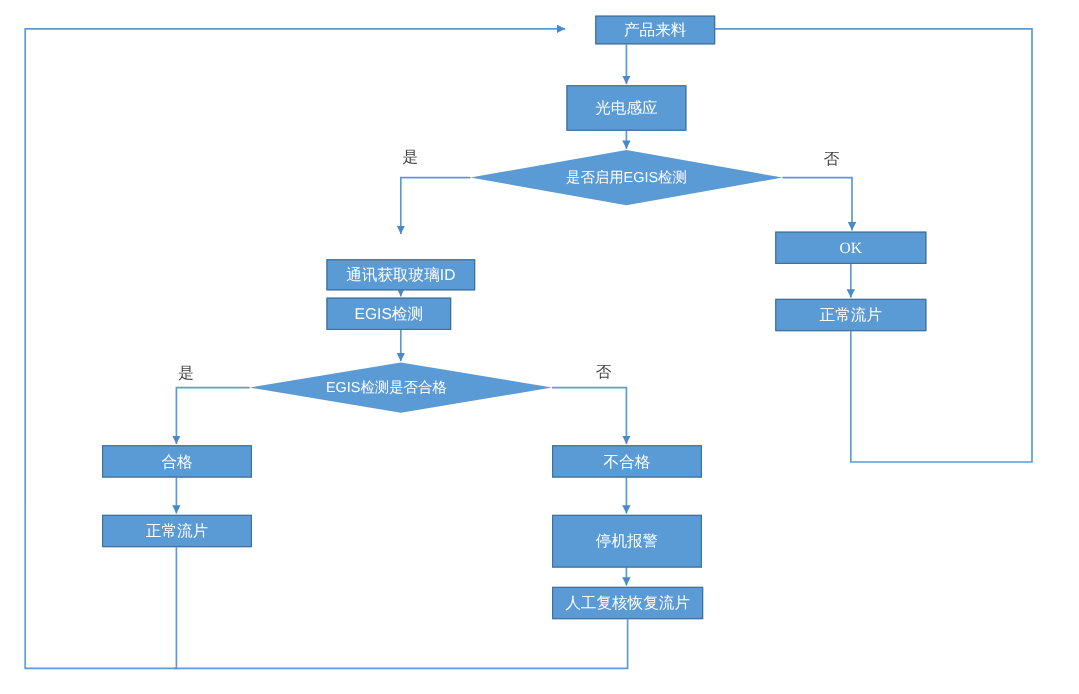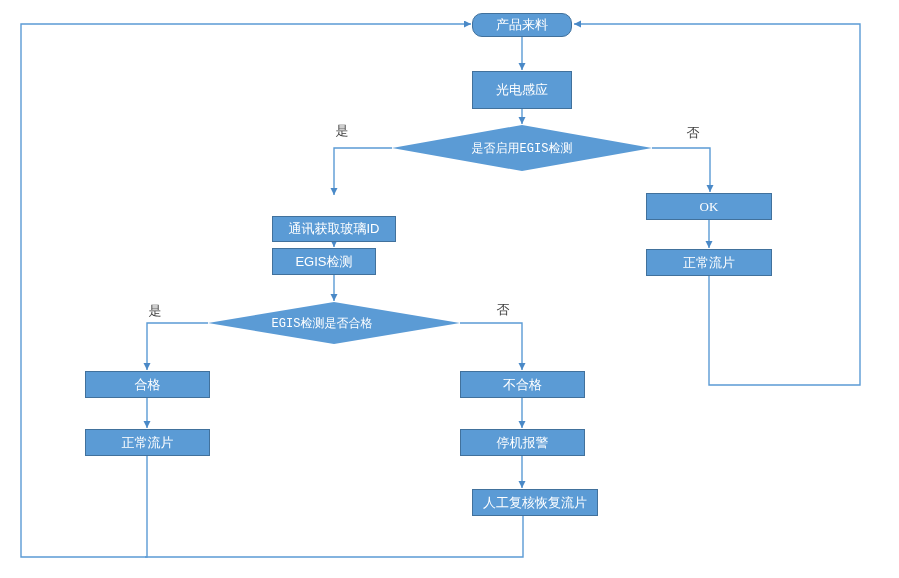--- a/index.html
+++ b/index.html
@@ -12,21 +12,21 @@
   #arrowhead path{fill:var(--arrowhead,#4A89C7);}
   .diamond{fill:var(--node-fill,#5B9BD5);stroke:none;}
   .box{
     position:absolute;display:flex;align-items:center;justify-content:center;
     background:var(--node-fill,#5B9BD5);border:1px solid var(--node-border,#41719C);
     color:var(--node-text,#FFFFFF);font-size:13px;box-sizing:border-box;
     white-space:nowrap;
   }
   .diamond-label{
     position:absolute;display:flex;align-items:center;justify-content:center;
-    color:var(--node-text,#FFFFFF);font-size:12px;white-space:nowrap;font-family:Liberation Mono, monospace;
+    color:var(--node-text,#FFFFFF);font-size:12px;white-space:nowrap;
   }
   .edge-label{
     position:absolute;display:flex;align-items:center;justify-content:center;
     color:var(--label-text,#3F3F3F);font-size:13px;width:18px;height:16px;
   }
 </style>
 </head>
 <body>
 
 <div id="stage">
@@ -53,41 +53,41 @@
     <polyline class="edge" points="208,323 147,323 147,370" marker-end="url(#arrowhead)"></polyline>
     <polyline class="edge" points="460,323 522,323 522,370" marker-end="url(#arrowhead)"></polyline>
     <line class="edge" x1="147" y1="398" x2="147" y2="428" marker-end="url(#arrowhead)"></line>
     <line class="edge" x1="522" y1="398" x2="522" y2="428" marker-end="url(#arrowhead)"></line>
     <line class="edge" x1="522" y1="456" x2="522" y2="488" marker-end="url(#arrowhead)"></line>
 
     <polygon class="diamond" points="392,148 522,125 652,148 522,171"></polygon>
     <polygon class="diamond" points="208,323 334,302 460,323 334,344"></polygon>
   </svg>
 
-  <div class="box" style="left:472px;top:13px;width:100px;height:24px;border-radius:10px;">产品来料</div>
+  <div class="box" style="left:496px;top:13px;width:100px;height:24px;">产品来料</div>
 
   <div class="box" style="left:472px;top:71px;width:100px;height:38px;">光电感应</div>
 
   <div class="box" style="left:272px;top:196px;width:124px;height:26px;margin-top:20px;">通讯获取玻璃ID</div>
 
   <div class="box" style="left:272px;top:248px;width:104px;height:27px;">EGIS检测</div>
 
   <div class="box" style="left:646px;top:193px;width:126px;height:27px;font-family:Liberation Serif, serif;">OK</div>
 
   <div class="box" style="left:646px;top:249px;width:126px;height:27px;">正常流片</div>
 
   <div class="box" style="left:85px;top:371px;width:125px;height:27px;text-align:center;">合格</div>
 
   <div class="box" style="left:85px;top:429px;width:125px;height:27px;">正常流片</div>
 
   <div class="box" style="left:460px;top:371px;width:125px;height:27px;">不合格</div>
 
-  <div class="box" style="left:460px;top:429px;width:125px;height:27px;">停机报警</div>
+  <div class="box" style="left:460px;top:429px;width:125px;height:44px;">停机报警</div>
 
-  <div class="box" style="left:460px;top:489px;width:126px;height:27px;margin-left:12px;">人工复核恢复流片</div>
+  <div class="box" style="left:460px;top:489px;width:126px;height:27px;">人工复核恢复流片</div>
 
   <div class="diamond-label" style="left:432px;top:138px;width:180px;height:20px;">是否启用EGIS检测</div>
 
   <div class="diamond-label" style="left:232px;top:313px;width:180px;height:20px;">EGIS检测是否合格</div>
 
   <div class="edge-label" style="left:333px;top:123px;">是</div>
 
   <div class="edge-label" style="left:684px;top:125px;">否</div>
 
   <div class="edge-label" style="left:146px;top:303px;">是</div>

